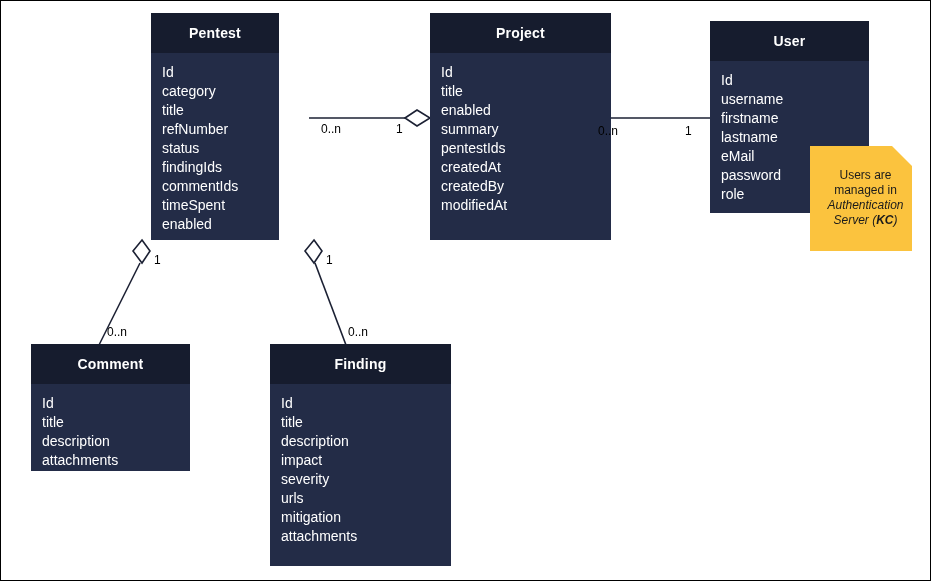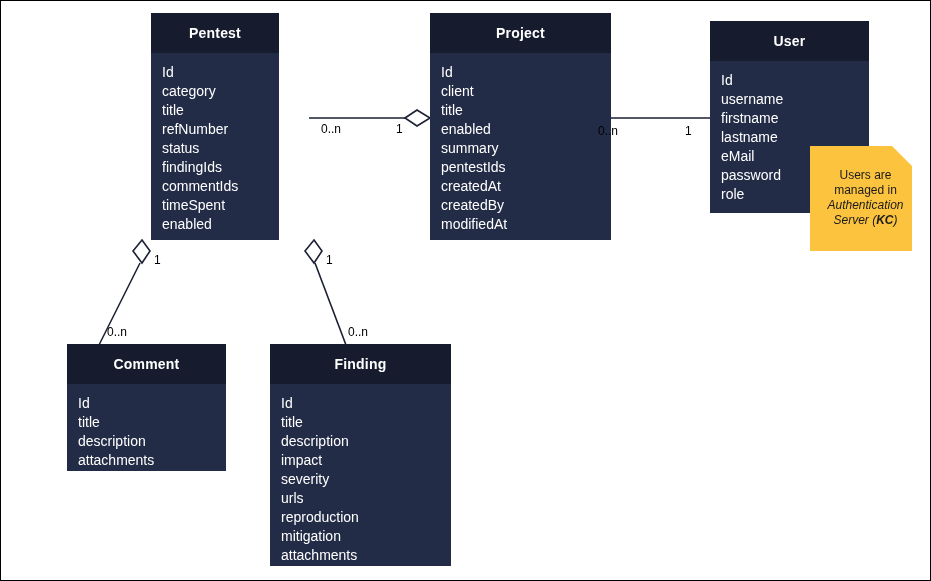--- a/index.html
+++ b/index.html
@@ -116,21 +116,20 @@
       <div class="uml-attr">commentIds</div>
       <div class="uml-attr">timeSpent</div>
       <div class="uml-attr">enabled</div>
     </div>
   </div>
 
   <div class="uml-class" style="left:429px; top:12px; width:181px; height:227px;">
     <div class="uml-header">Project</div>
     <div class="uml-attrs">
       <div class="uml-attr">Id</div>
-      <div class="uml-attr">client</div>
       <div class="uml-attr">title</div>
       <div class="uml-attr">enabled</div>
       <div class="uml-attr">summary</div>
       <div class="uml-attr">pentestIds</div>
       <div class="uml-attr">createdAt</div>
       <div class="uml-attr">createdBy</div>
       <div class="uml-attr">modifiedAt</div>
     </div>
   </div>
 
@@ -140,40 +139,39 @@
       <div class="uml-attr">Id</div>
       <div class="uml-attr">username</div>
       <div class="uml-attr">firstname</div>
       <div class="uml-attr">lastname</div>
       <div class="uml-attr">eMail</div>
       <div class="uml-attr">password</div>
       <div class="uml-attr">role</div>
     </div>
   </div>
 
-  <div class="uml-class" style="left:30px; top:343px; width:159px; height:127px;margin-left:36px;">
+  <div class="uml-class" style="left:30px; top:343px; width:159px; height:127px;">
     <div class="uml-header">Comment</div>
     <div class="uml-attrs">
       <div class="uml-attr">Id</div>
       <div class="uml-attr">title</div>
       <div class="uml-attr">description</div>
       <div class="uml-attr">attachments</div>
     </div>
   </div>
 
   <div class="uml-class" style="left:269px; top:343px; width:181px; height:222px;">
     <div class="uml-header">Finding</div>
     <div class="uml-attrs">
       <div class="uml-attr">Id</div>
       <div class="uml-attr">title</div>
       <div class="uml-attr">description</div>
       <div class="uml-attr">impact</div>
       <div class="uml-attr">severity</div>
       <div class="uml-attr">urls</div>
-      <div class="uml-attr">reproduction</div>
       <div class="uml-attr">mitigation</div>
       <div class="uml-attr">attachments</div>
     </div>
   </div>
 
   <div class="mult-label" style="left:320px; top:121px;">0..n</div>
   <div class="mult-label" style="left:395px; top:121px;">1</div>
 
   <div class="mult-label" style="left:597px; top:123px;">0..n</div>
   <div class="mult-label" style="left:684px; top:123px;">1</div>

